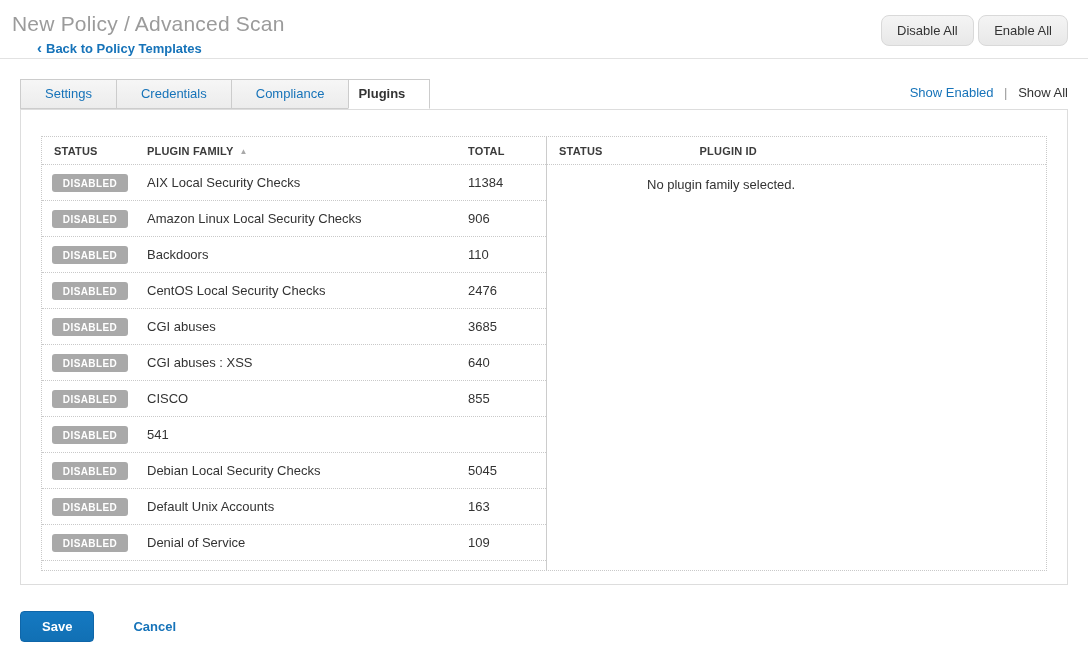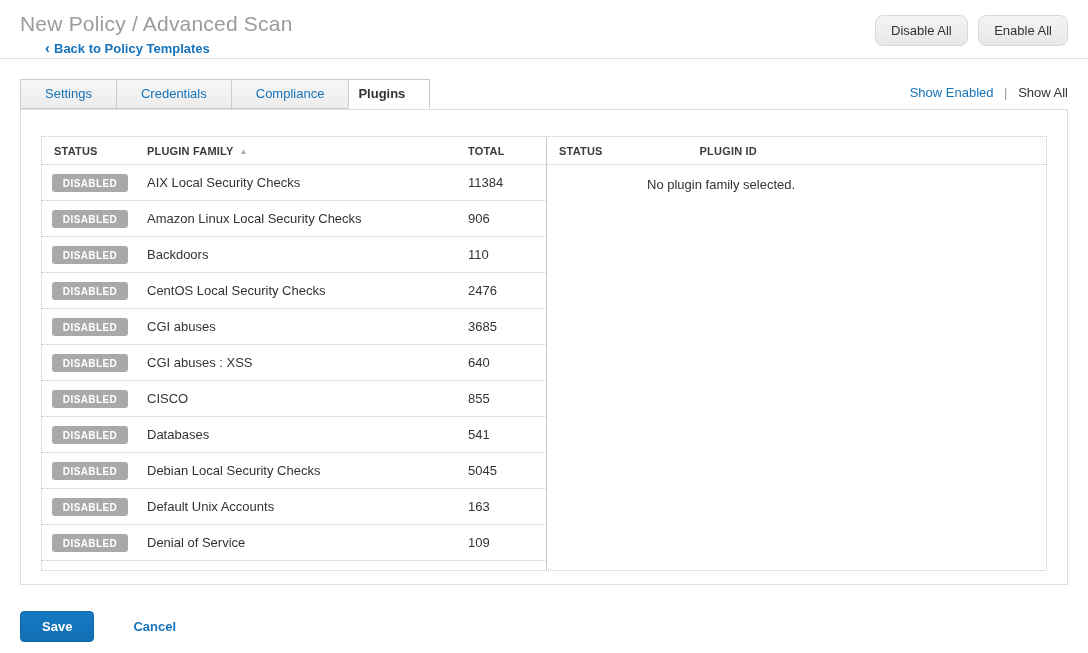--- a/index.html
+++ b/index.html
@@ -1,27 +1,27 @@
 <!DOCTYPE html>
 <html><head>
 <meta charset="utf-8">
 <style>
   * { margin:0; padding:0; box-sizing:border-box; }
   html,body { width:1088px; height:653px; background:#fff; overflow:hidden;
     font-family:"Liberation Sans","DejaVu Sans",sans-serif; color:#333; }
 
   
-  .page-header { position:relative; padding:12px 20px 10px 20px; border-bottom:1px solid #e2e2e2; height:59px; }
+  .page-header { position:relative; padding:12px 20px 10px 12px; border-bottom:1px solid #e2e2e2; height:59px; }
   .page-title { font-size:21px; font-weight:normal; color:#9b9b9b; letter-spacing:.2px; }
   .back-link { margin-top:3px; font-size:13px; font-weight:bold; color:#1673b9; cursor:pointer; display:inline-block;margin-left:25px; }
   .back-link .chev { font-size:15px; margin-right:4px; font-weight:bold; }
   .header-buttons { position:absolute; top:15px; right:20px; }
   .btn-gray { display:inline-block; padding:7px 15px; font-size:13px; color:#333;
     background:linear-gradient(#f4f4f4,#e8e8e8); border:1px solid #d9d9d9; border-radius:8px;
-    cursor:pointer; margin-left:6px; font-family:inherit; }
+    cursor:pointer; font-family:inherit; }
 
   
   .tab-area { position:relative; margin:20px 20px 0 20px; height:30px; }
   .tabs { display:flex; height:30px; }
   .tab { padding:0 24px; line-height:28px; font-size:13px; color:#1673b9;
     background:linear-gradient(#f6f6f6,#ececec); border:1px solid #cccccc; margin-left:-1px;
     cursor:pointer; position:relative; }
   .tab:first-child { margin-left:0; }
   .tab.active { background:#fff; color:#333; font-weight:bold; border-bottom:1px solid #fff; z-index:3;padding-left:9px; }
   .filter-links { position:absolute; right:0; top:6px; font-size:13px; }
@@ -131,21 +131,20 @@
     <div class="col-family">CGI abuses : XSS</div>
     <div class="col-total">640</div>
   </div>
           <div class="trow">
     <div class="col-status"><span class="badge">DISABLED</span></div>
     <div class="col-family">CISCO</div>
     <div class="col-total">855</div>
   </div>
           <div class="trow">
     <div class="col-status"><span class="badge">DISABLED</span></div>
-    <div class="col-family">Databases</div>
     <div class="col-total">541</div>
   </div>
           <div class="trow">
     <div class="col-status"><span class="badge">DISABLED</span></div>
     <div class="col-family">Debian Local Security Checks</div>
     <div class="col-total">5045</div>
   </div>
           <div class="trow">
     <div class="col-status"><span class="badge">DISABLED</span></div>
     <div class="col-family">Default Unix Accounts</div>

